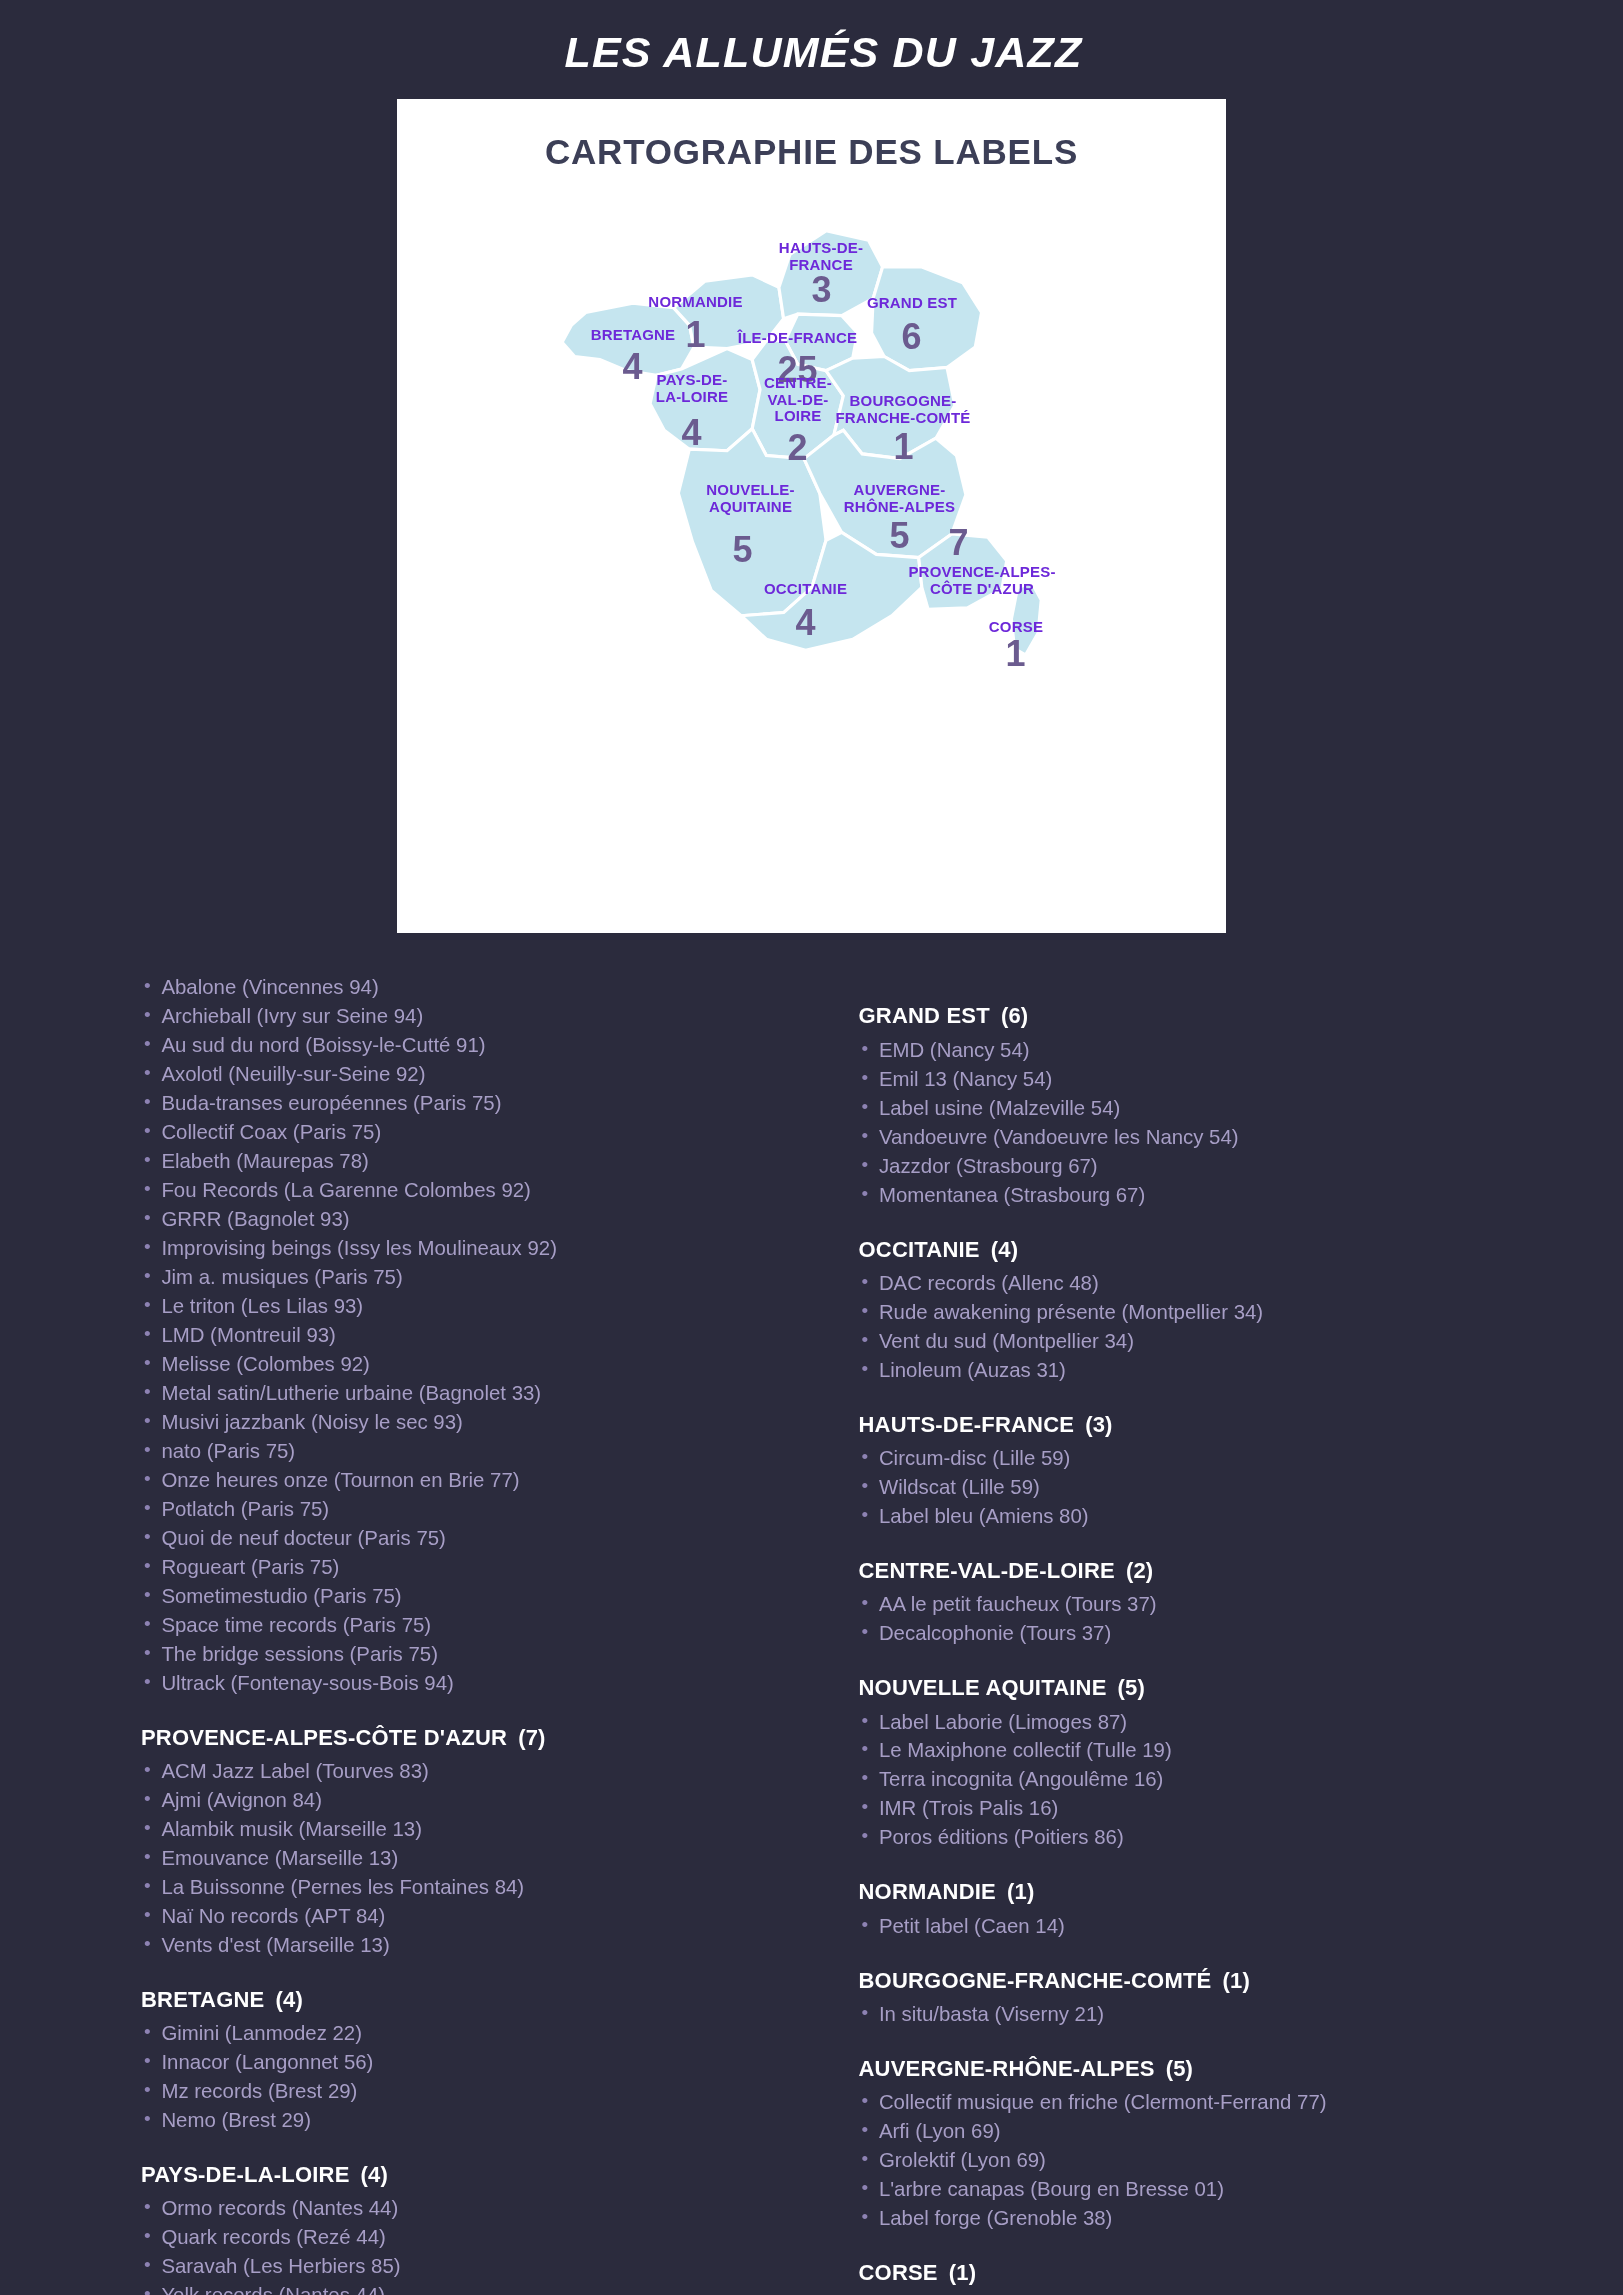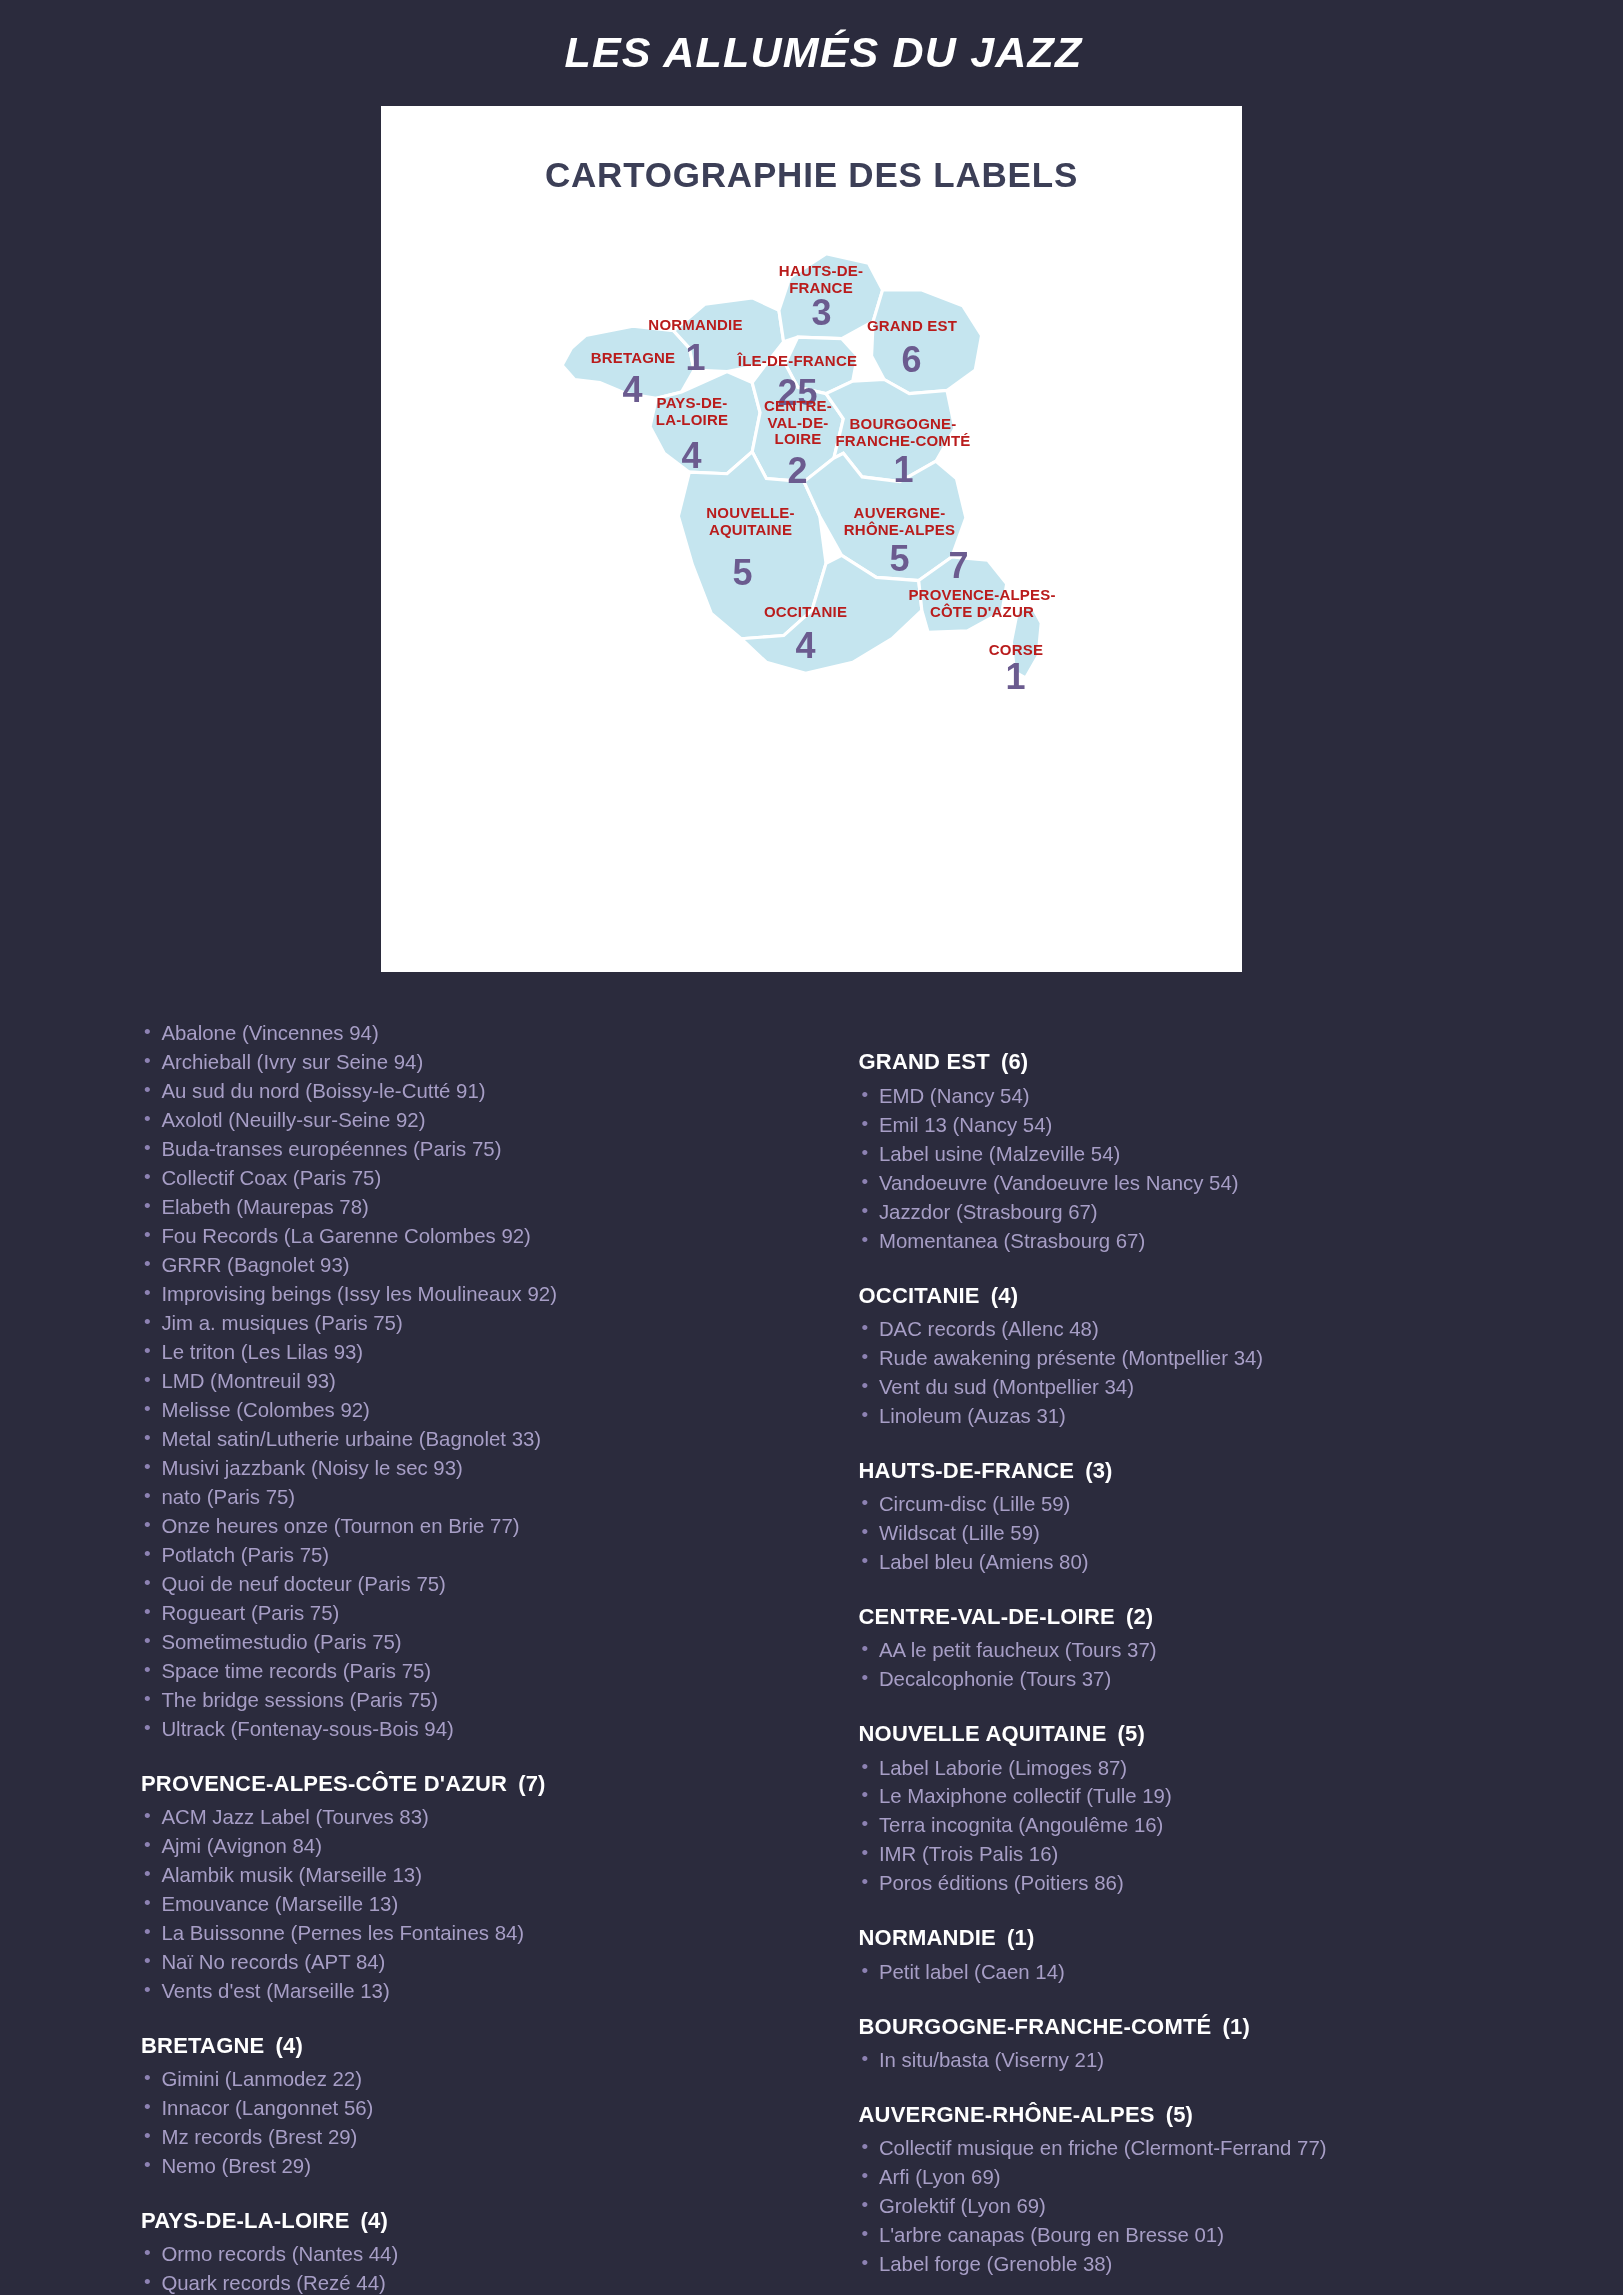--- a/index.html
+++ b/index.html
@@ -27,23 +27,23 @@
     font-weight: bold;
     font-style: italic;
     letter-spacing: 1.2px;
     color: #ffffff;
     padding-top: 28px;
     padding-bottom: 12.6px;
     padding-left: 24px;
   }
   .map-card {
     width: 829px;
-    margin: 16px auto;
+    margin: 9px auto;
     background: #ffffff;
-    padding: 16px;
+    padding: 0;
     position: relative;
   }
   .map-title {
     text-align: center;
     font-size: 35px;
     font-weight: bold;
     color: #3c3f57;
     letter-spacing: 0.8px;
     padding-top: 33px;
     padding-bottom: 7.9px;
@@ -53,21 +53,21 @@
     width: 829px;
     height: 754px;
   }
   .map-svg {
     display: block;
     width: 829px;
     height: 754px;
   }
   .region-label {
     position: absolute;
-    color: #b91c1c;
+    color: #6d28d9;
     font-size: 15px;
     font-weight: bold;
     text-align: center;
     line-height: 1.08;
     letter-spacing: 0.2px;
     pointer-events: none;
   }
   .region-count {
     position: absolute;
     color: #6b5b8f;

